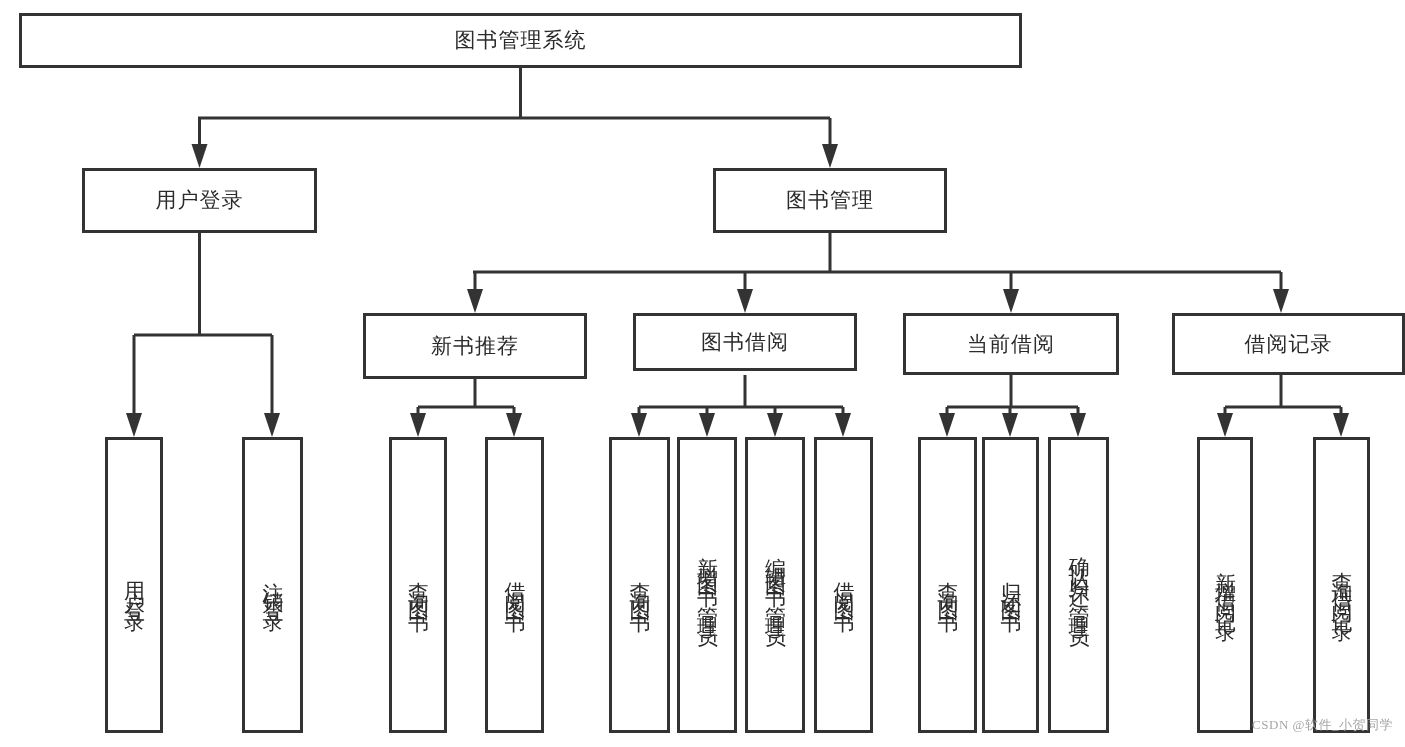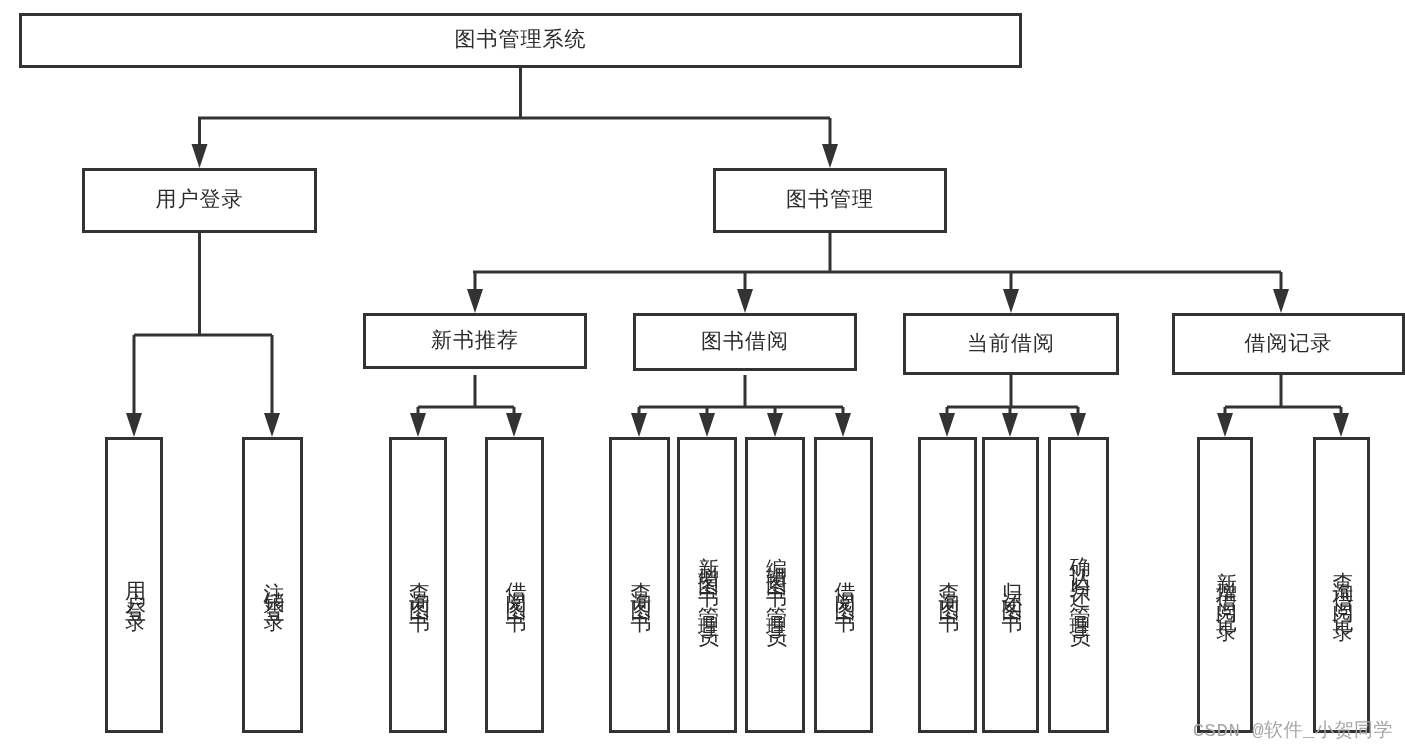--- a/index.html
+++ b/index.html
@@ -1,31 +1,31 @@
 <!DOCTYPE html>
 <html><head>
 <meta charset="utf-8">
 <style>
   html,body{margin:0;padding:0;background:#ffffff;}
   #stage{
     position:relative;width:1405px;height:747px;background:#ffffff;overflow:hidden;
-    font-family:Liberation Mono, monospace;
+    font-family:Liberation Serif, serif;
   }
   .wires{position:absolute;left:0;top:0;pointer-events:none;}
   .node{
     position:absolute;box-sizing:border-box;border:3px solid #333333;background:#ffffff;
     display:flex;align-items:center;justify-content:center;color:#2b2b2b;
   }
   .hnode .hlabel{font-size:21px;letter-spacing:1px;line-height:1;white-space:nowrap;}
   .vnode .vlabel{
     writing-mode:vertical-rl;text-orientation:mixed;
     font-size:21px;letter-spacing:10px;line-height:1;white-space:nowrap;
   }
   .watermark{
-    position:absolute;right:12px;bottom:4px;font-size:19px;color:#a6a6a6;
+    position:absolute;right:12px;bottom:13px;font-size:13px;color:#a6a6a6;
     letter-spacing:0.5px;white-space:nowrap;
   }
 </style>
 </head>
 <body>
 
 <div id="stage">
 
   <svg class="wires" width="1405" height="747" viewBox="0 0 1405 747" aria-hidden="true">
     <g stroke="#333333" stroke-width="3" fill="none">
@@ -71,21 +71,21 @@
     <span class="hlabel">图书管理系统</span>
   </div>
 
   <div class="node hnode" style="left:82px;top:168px;width:235px;height:65px;">
     <span class="hlabel">用户登录</span>
   </div>
   <div class="node hnode" style="left:713px;top:168px;width:234px;height:65px;">
     <span class="hlabel">图书管理</span>
   </div>
 
-  <div class="node hnode" style="left:363px;top:313px;width:224px;height:56px;">
+  <div class="node hnode" style="left:363px;top:313px;width:224px;height:66px;">
     <span class="hlabel">新书推荐</span>
   </div>
   <div class="node hnode" style="left:633px;top:313px;width:224px;height:58px;">
     <span class="hlabel">图书借阅</span>
   </div>
   <div class="node hnode" style="left:903px;top:313px;width:216px;height:62px;">
     <span class="hlabel">当前借阅</span>
   </div>
   <div class="node hnode" style="left:1172px;top:313px;width:233px;height:62px;">
     <span class="hlabel">借阅记录</span>

